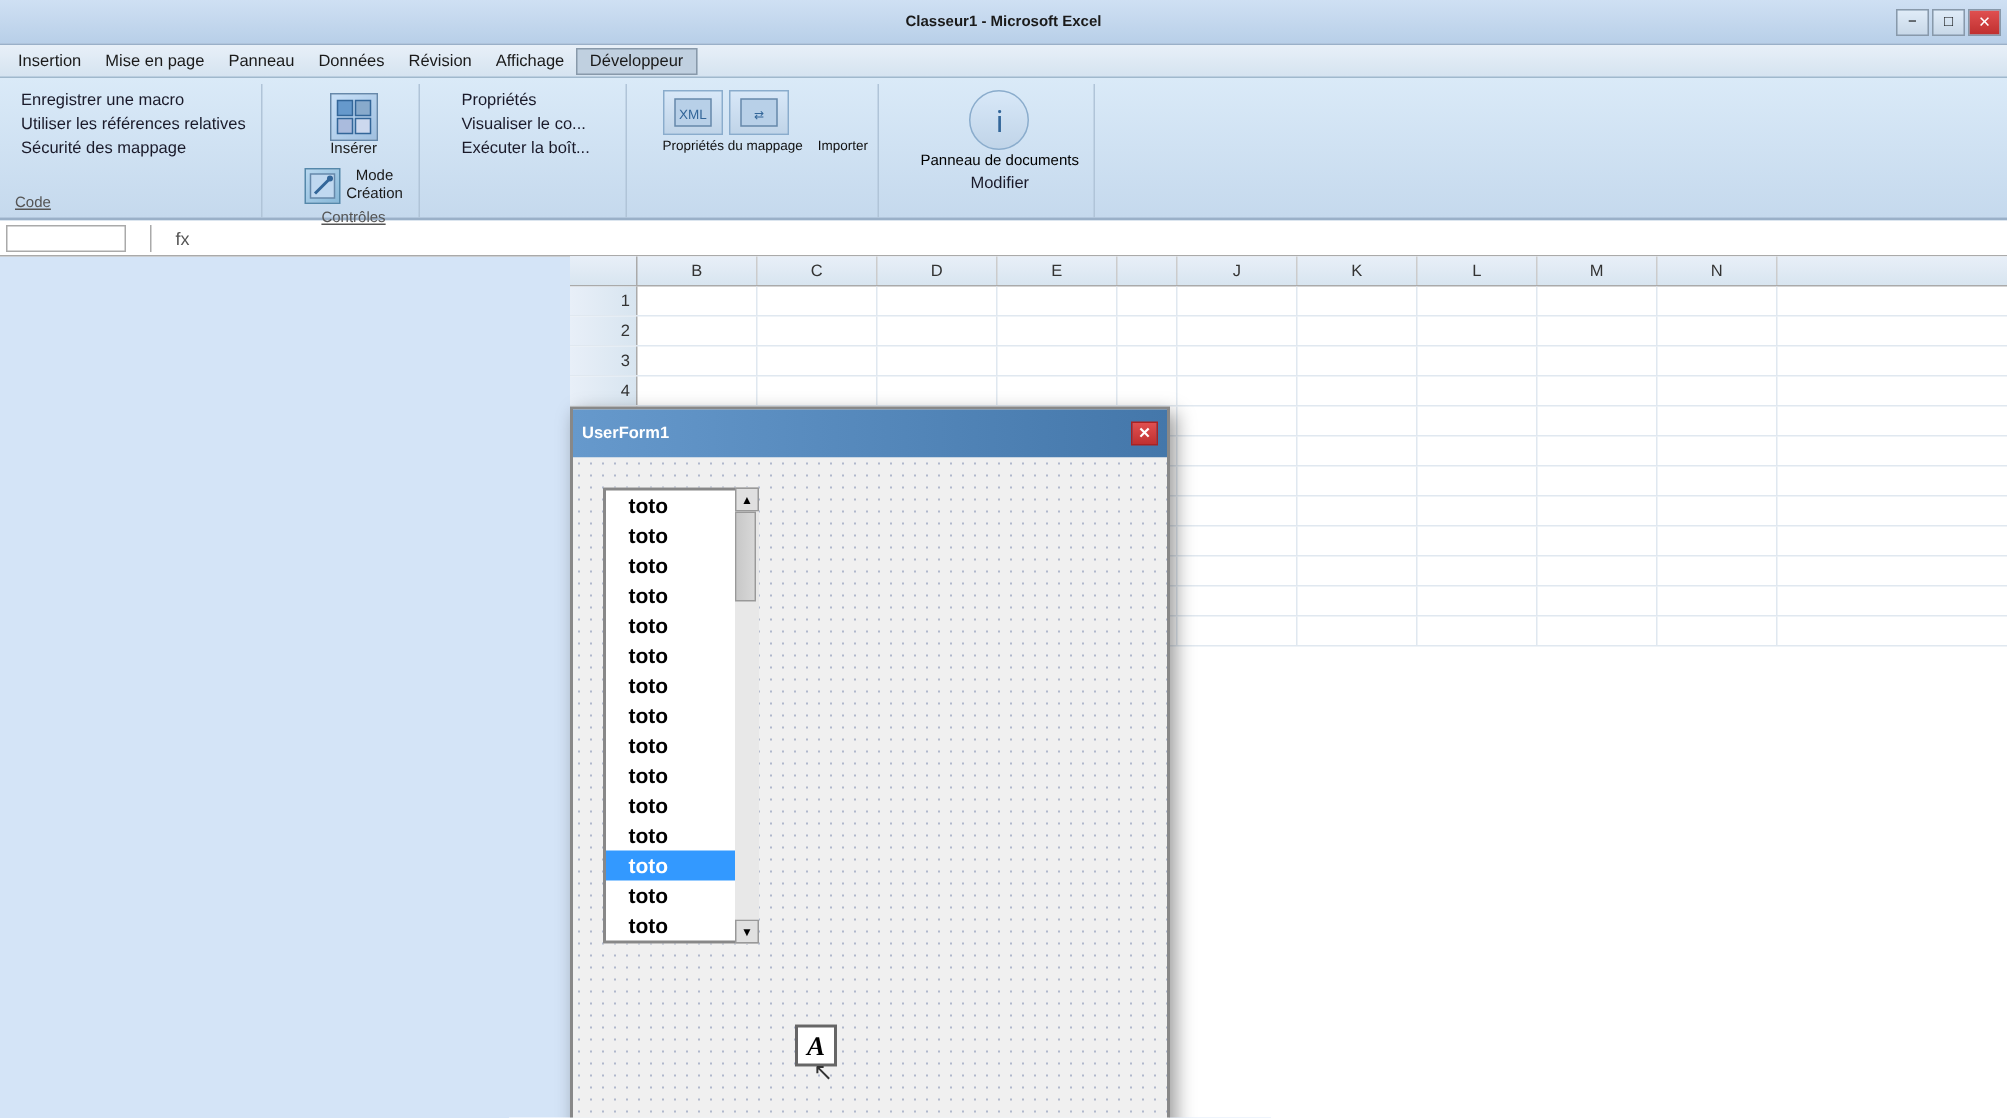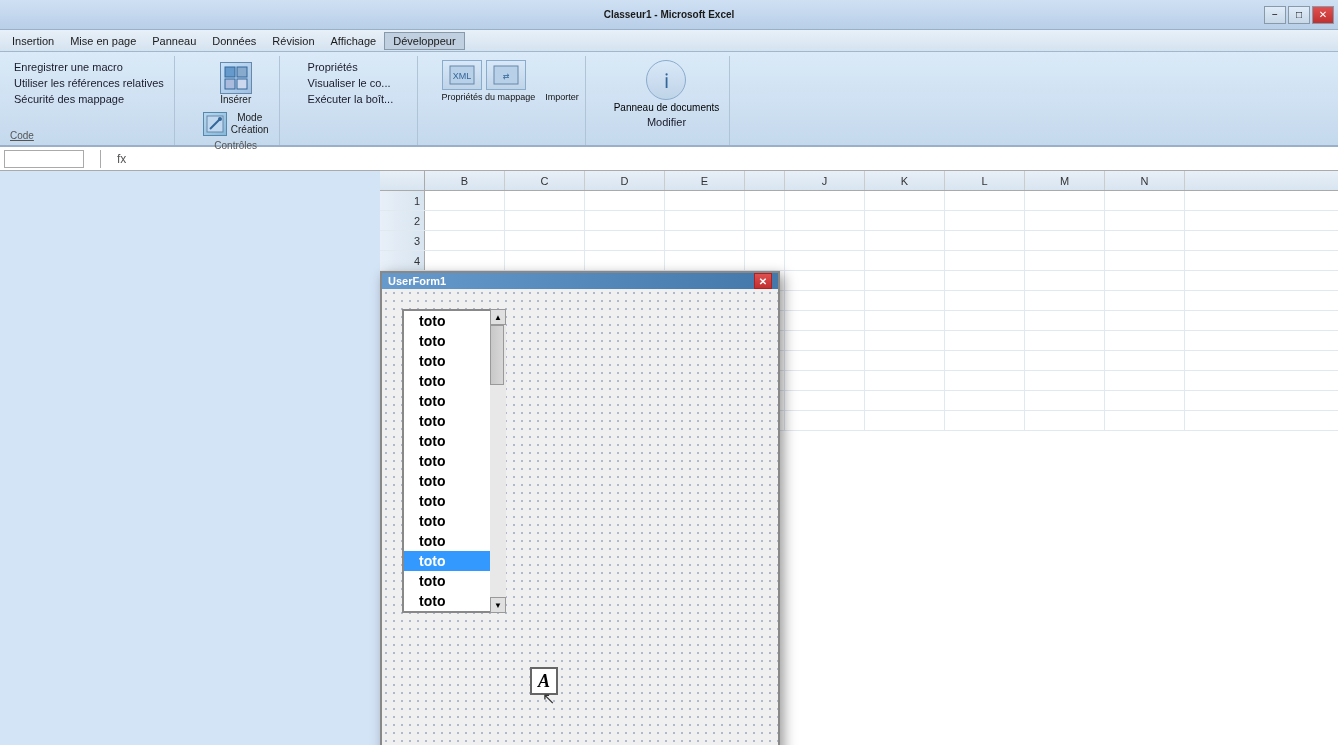--- a/index.html
+++ b/index.html
@@ -213,21 +213,21 @@
       top: 100px;
       left: 380px;
       width: 400px;
       background: #f0f0f0;
       border: 2px solid #888;
       box-shadow: 4px 4px 12px rgba(0,0,0,0.4);
       z-index: 100;
     }
     .userform-titlebar {
       background: linear-gradient(to right, #6699cc, #4477aa);
-      height: 16px;
+      height: 32px;
       display: flex;
       align-items: center;
       padding: 0 6px;
       color: white;
       font-size: 11px;
       font-weight: bold;
     }
     .userform-title-text {
       flex: 1;
     }

